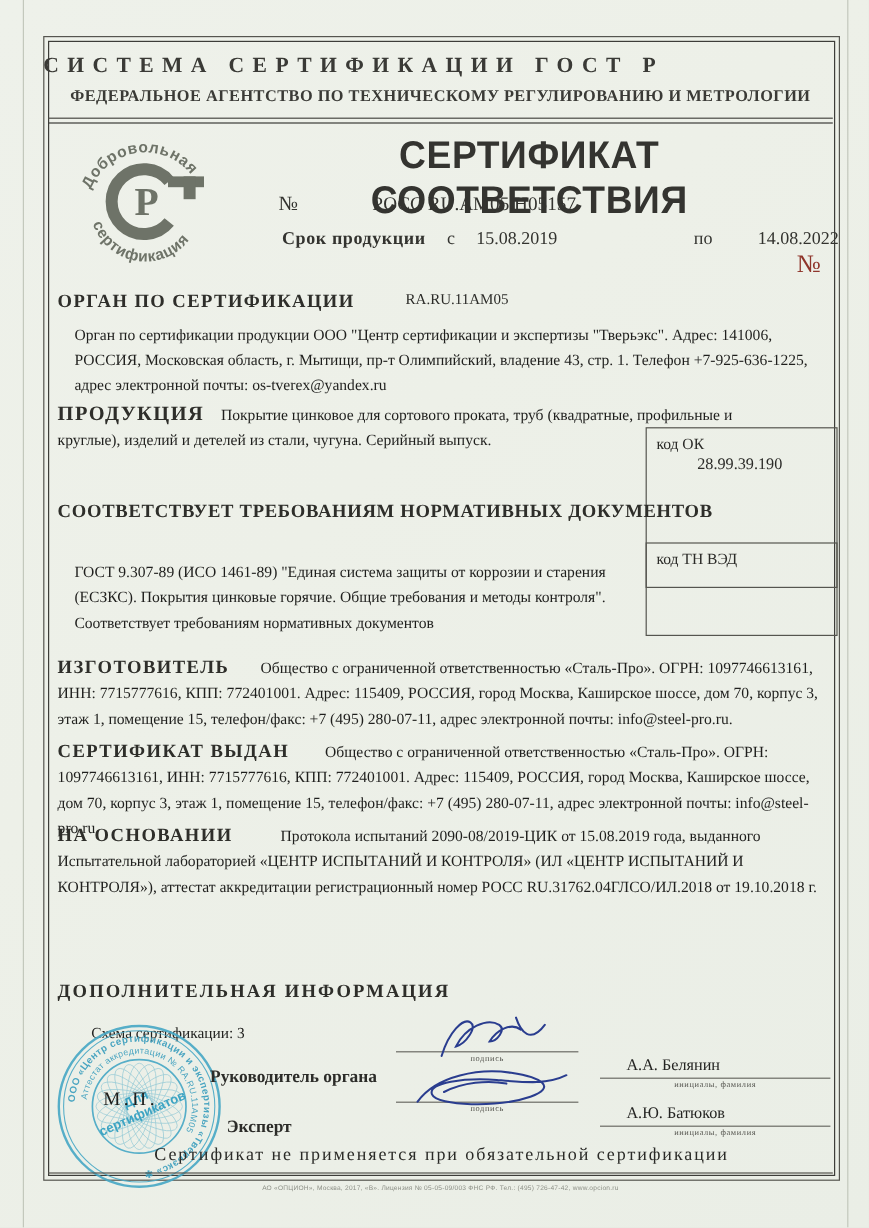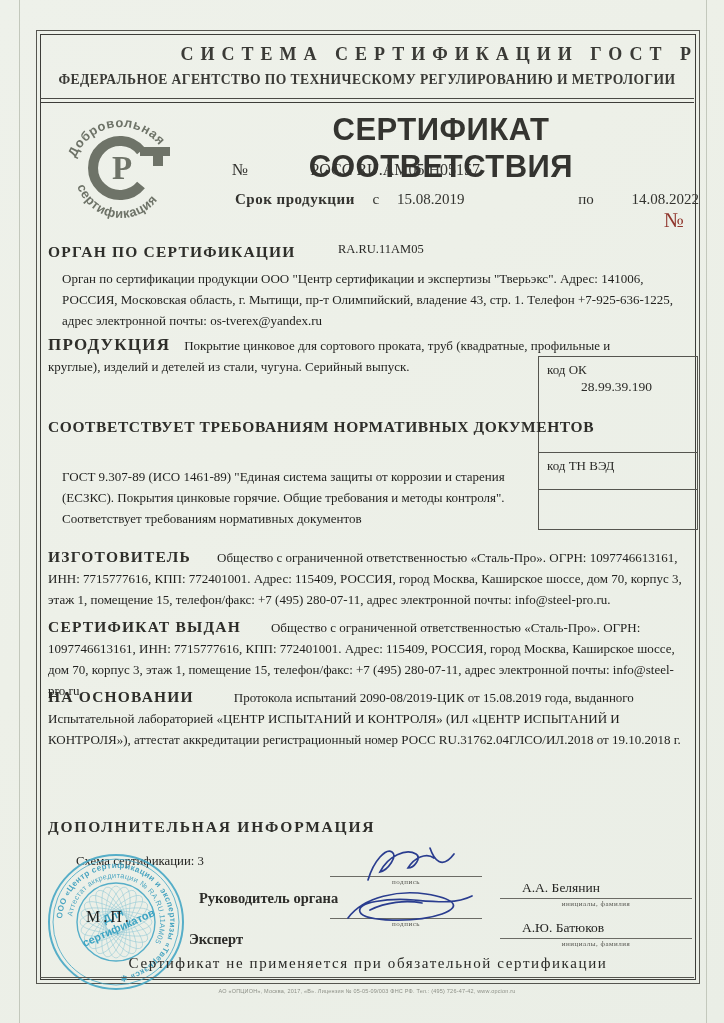--- a/index.html
+++ b/index.html
@@ -15,21 +15,21 @@
   }
   .edge-line{position:absolute;top:0;bottom:0;width:1px;background:#c3c8bc;}
   .border-box{
     position:absolute;left:36px;top:30px;width:662px;height:952px;
     border:1px solid #55554f;
   }
   .border-box .inner{
     position:absolute;inset:3px;border:1.6px solid #3d3d39;
   }
   .h1{
-    position:absolute;left:36px;top:44px;width:662px;text-align:right;
+    position:absolute;left:36px;top:44px;width:662px;text-align:left;
     font-size:18px;font-weight:bold;letter-spacing:7px;color:#3a3a36;
   }
   .h2{
     position:absolute;left:36px;top:72px;width:662px;text-align:center;
     font-size:13.6px;font-weight:bold;letter-spacing:0.4px;color:#3a3a36;
   }
   .hdr-divider{
     position:absolute;left:40px;top:98px;width:654px;height:3px;
     border-top:1px solid #4a4a45;border-bottom:1.6px solid #3d3d39;
   }
@@ -77,21 +77,21 @@
   .manuf-par .sec-h{margin-right:26px;}
   .issued-par{position:absolute;left:48px;top:616px;width:650px;}
   .issued-par .sec-h{margin-right:30px;}
   .basis-par{position:absolute;left:48px;top:686px;width:648px;}
   .basis-par .sec-h{margin-right:40px;}
   .add-h{position:absolute;left:48px;top:818px;letter-spacing:1.8px;}
   .scheme{position:absolute;left:76px;top:854px;font-size:12.8px;color:#232321;}
   .stamp{position:absolute;left:42px;top:848px;width:148px;height:148px;opacity:0.92;}
   .mp{position:absolute;left:86px;top:908px;font-size:16px;letter-spacing:3px;color:#1e1e1c;}
   .sig-row{position:absolute;font-size:14.5px;font-weight:bold;color:#2c2c29;}
-  .role-head{left:175px;top:890px;margin-left:24px;}
+  .role-head{left:175px;top:890px;}
   .role-expert{left:189px;top:931px;}
   .sig-block{position:absolute;width:152px;}
   .sig-line{border-bottom:1px solid #6b6b65;height:0;}
   .sig-caption{font-size:7px;font-weight:normal;letter-spacing:0.5px;color:#55554f;text-align:center;margin-top:1px;}
   .sig1{left:330px;top:876px;}
   .sig2{left:330px;top:918px;}
   .sig-scribble{position:absolute;left:0;bottom:2px;}
   .name-block{position:absolute;left:500px;width:192px;font-size:13.5px;color:#242422;}
   .name1{top:880px;}
   .name2{top:920px;}

